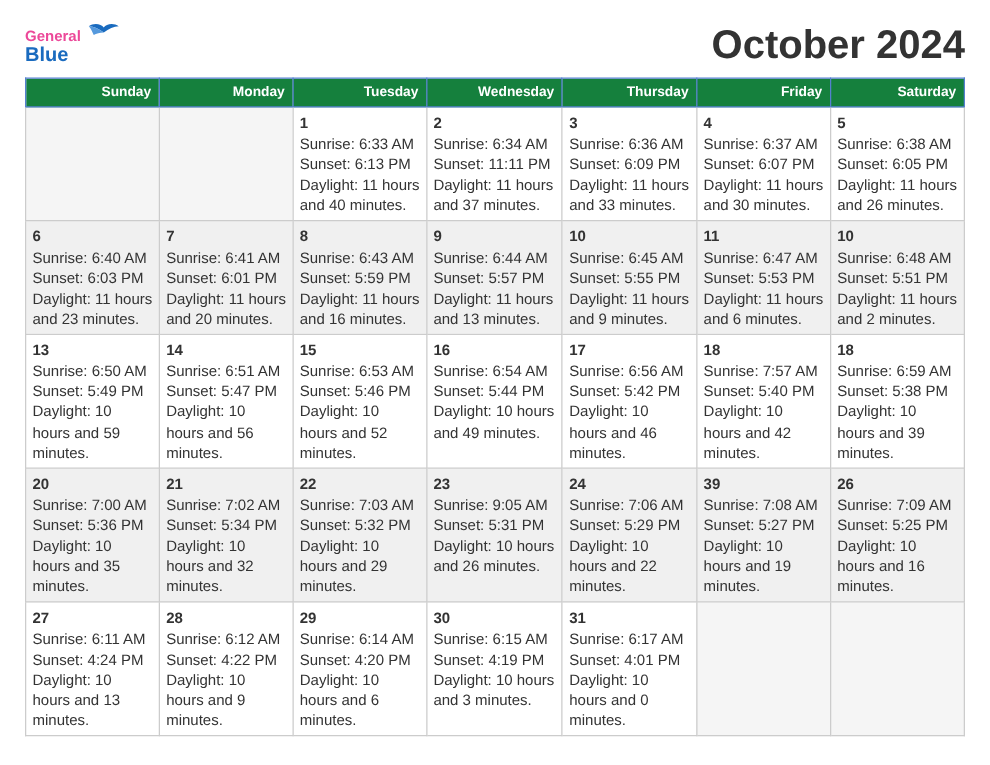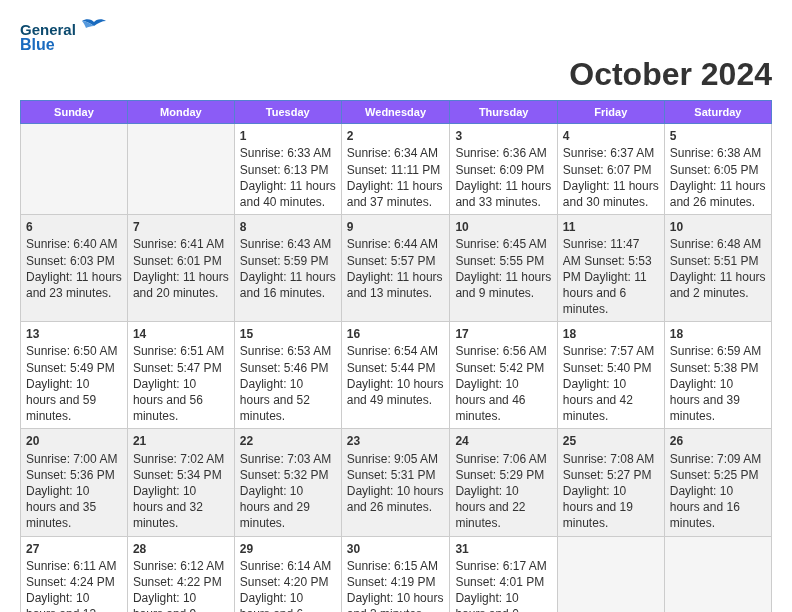--- a/index.html
+++ b/index.html
@@ -31,37 +31,36 @@
       gap: 2px;
     }
     .title-block {
       text-align: right;
     }
     .month-title {
       font-size: 32px;
       font-weight: bold;
       color: #333;
       line-height: 1.1;
-      margin-top: 39px;
     }
     .subtitle {
       font-size: 13px;
       color: #555;
       margin-top: 2px;
     }
     .calendar {
       width: 100%;
       border-collapse: collapse;
       margin-top: 8px;
       font-size: 10.5px;
     }
     .calendar th {
-      background: #8b5cf6;
+      background: #15803d;
       color: #fff;
-      text-align: center;
+      text-align: right;
       padding: 5px 6px;
       font-size: 11px;
       font-weight: bold;
       border: 1px solid #5580d0;
     }
     .calendar td {
       border: 1px solid #ccc;
       vertical-align: top;
       padding: 4px 5px;
       width: 113px;
@@ -88,21 +87,21 @@
       background: #f0f0f0;
     }
   </style>
 </head>
 <body>
 
 <div class="page">
   <div class="header-row">
     <div class="logo">
       <div class="logo-line1">
-        <span style="font-size:15px;font-weight:bold;color:#0c4a6e;">General</span>
+        <span style="font-size:12px;font-weight:bold;color:#ec4899;">General</span>
         <svg width="28" height="22" viewBox="0 0 28 22" style="margin-left:2px;">
           <path d="M14 4 C16 1, 22 0, 26 3 C22 3, 18 5, 14 8 C10 5, 6 3, 2 3 C6 0, 12 1, 14 4Z" fill="#1a6bbf"></path>
           <path d="M14 8 C10 5, 6 3, 2 3 C4 5, 5 8, 6 10 C8 9, 11 8, 14 8Z" fill="#5599dd"></path>
         </svg>
       </div>
       <div style="font-size:16px;font-weight:bold;color:#1a6bbf;margin-top:-4px;">Blue</div>
     </div>
     <div class="title-block">
       <div class="month-title">October 2024</div>
     </div>
@@ -181,21 +180,21 @@
 Daylight: 11 hours and 13 minutes.</div>
           </td>
           <td>
             <span class="day-num">10</span>
             <div class="day-info">Sunrise: 6:45 AM
 Sunset: 5:55 PM
 Daylight: 11 hours and 9 minutes.</div>
           </td>
           <td>
             <span class="day-num">11</span>
-            <div class="day-info">Sunrise: 11:47 AM
+            <div class="day-info">Sunrise: 6:47 AM
 Sunset: 5:53 PM
 Daylight: 11 hours and 6 minutes.</div>
           </td>
           <td>
             <span class="day-num">10</span>
             <div class="day-info">Sunrise: 6:48 AM
 Sunset: 5:51 PM
 Daylight: 11 hours and 2 minutes.</div>
           </td>
         </tr>
@@ -268,21 +267,21 @@
 Sunset: 5:31 PM
 Daylight: 10 hours and 26 minutes.</div>
           </td>
           <td>
             <span class="day-num">24</span>
             <div class="day-info">Sunrise: 7:06 AM
 Sunset: 5:29 PM
 Daylight: 10 hours and 22 minutes.</div>
           </td>
           <td>
-            <span class="day-num">25</span>
+            <span class="day-num">39</span>
             <div class="day-info">Sunrise: 7:08 AM
 Sunset: 5:27 PM
 Daylight: 10 hours and 19 minutes.</div>
           </td>
           <td>
             <span class="day-num">26</span>
             <div class="day-info">Sunrise: 7:09 AM
 Sunset: 5:25 PM
 Daylight: 10 hours and 16 minutes.</div>
           </td>

